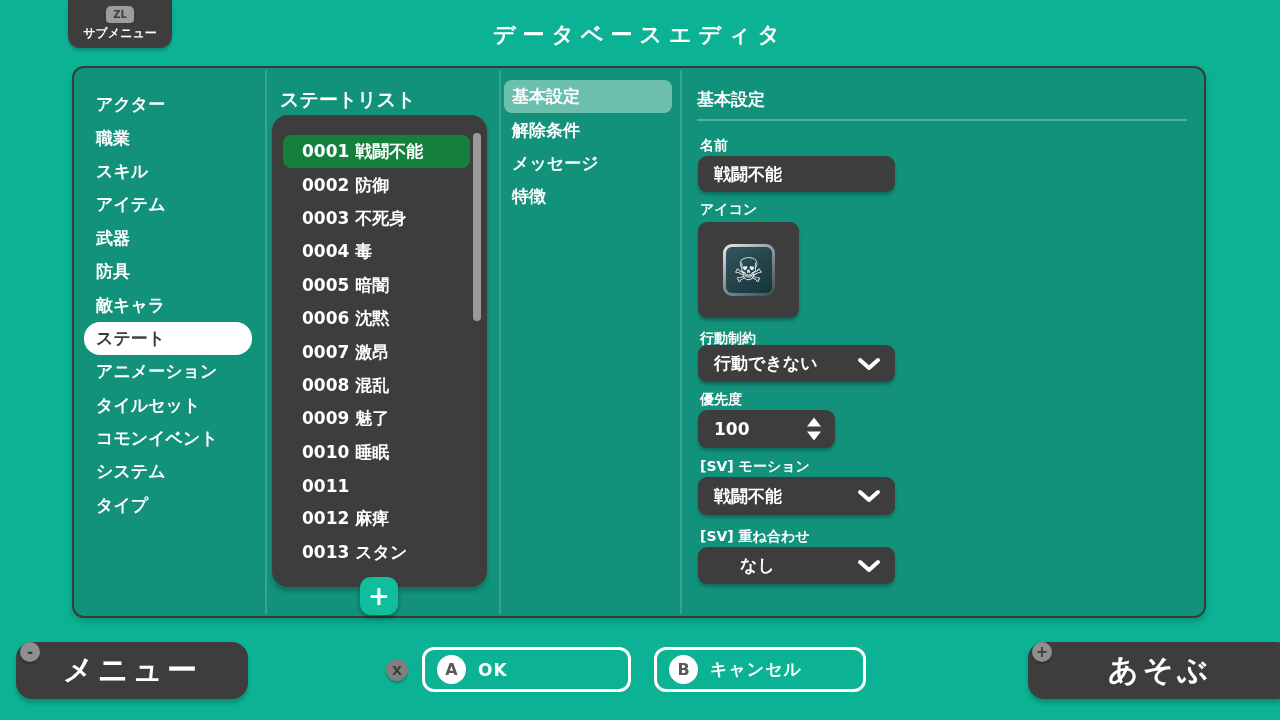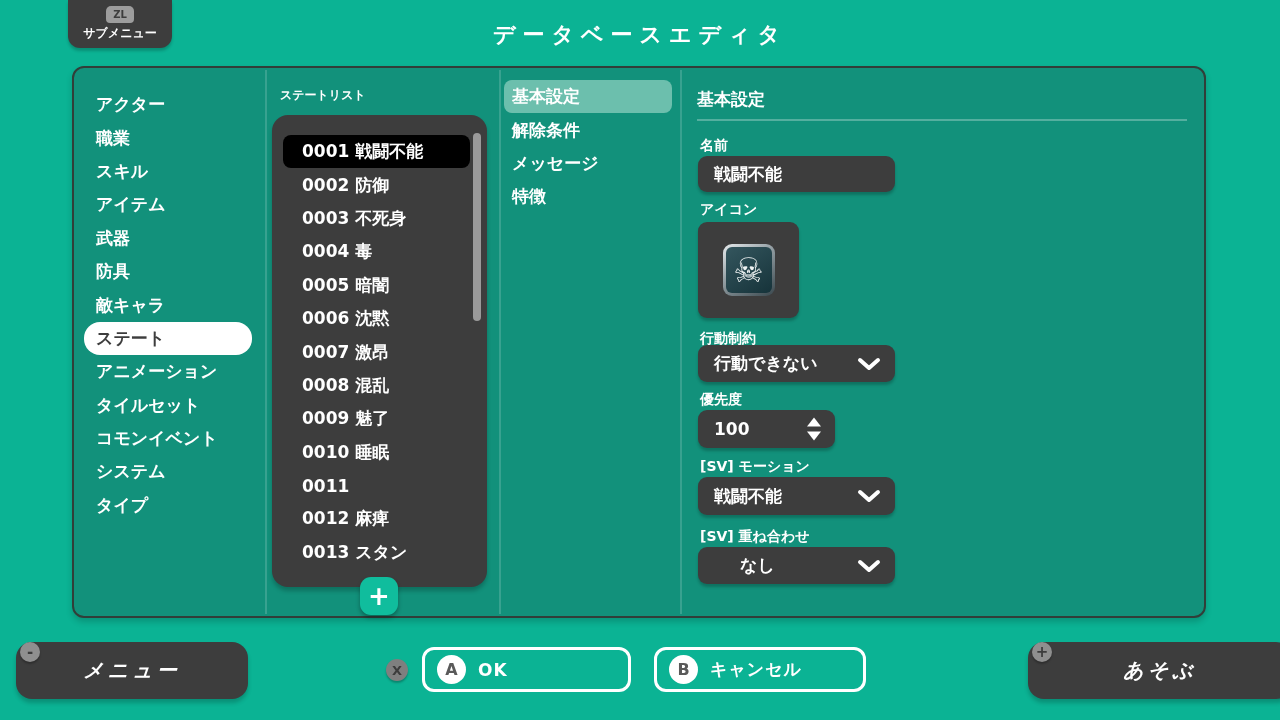--- a/index.html
+++ b/index.html
@@ -37,32 +37,32 @@
   
   .col-cats { position:absolute; left:0; top:0; width:191px; padding-top:20px; }
   .cat-item {
     height:33.4px; margin-left:10px; width:168px; padding-left:12px;
     display:flex; align-items:center;
     font-size:17px; font-weight:bold; color:#fff; border-radius:16px;
     cursor:default; white-space:nowrap;
   }
   .cat-item.selected { background:#ffffff; color:#3d3d3d; }
   
-  .list-title { position:absolute; left:206px; top:19px; font-size:12px; font-weight:bold; }
+  .list-title { position:absolute; left:206px; top:19px; font-size:19px; font-weight:bold; }
   .state-box {
     position:absolute; left:198px; top:47px; width:215px; height:472px;
     background:#3d3d3d; border-radius:16px; padding-top:20px;
     box-shadow:0 4px 4px rgba(0,0,0,.22);
   }
   .state-row {
     height:33.4px; margin:0 17px 0 11px; padding-left:19px; border-radius:8px;
     display:flex; align-items:center; font-size:17px; font-weight:bold; color:#fff;
     white-space:nowrap;
   }
-  .state-row.selected { background:#000000; }
+  .state-row.selected { background:#15803d; }
   .state-scrollbar {
     position:absolute; right:6px; top:18px; width:8px; height:188px;
     background:#9a9a9a; border-radius:4px;
   }
   .add-btn {
     position:absolute; left:286px; top:509px; width:38px; height:38px;
     background:#10bd9d; border-radius:11px; box-shadow:0 3px 4px rgba(0,0,0,.3);
     display:flex; align-items:center; justify-content:center;
     font-size:26px; font-weight:bold; color:#fff; line-height:1;
   }
@@ -103,23 +103,22 @@
   }
   .skull-glyph { font-size:34px; color:#eef2f2; line-height:1; }
   .spin-arrows { position:absolute; right:14px; top:50%; transform:translateY(-50%);
     display:flex; flex-direction:column; gap:5px; }
   .tri-up   { width:0; height:0; border-left:7px solid transparent; border-right:7px solid transparent; border-bottom:9px solid #fff; }
   .tri-down { width:0; height:0; border-left:7px solid transparent; border-right:7px solid transparent; border-top:9px solid #fff; }
   
   .dark-big-btn {
     position:absolute; background:#3d3d3d; border-radius:16px;
     display:flex; align-items:center; justify-content:center;
-    font-size:20px; font-weight:bold; letter-spacing:4px; color:#fff;
+    font-size:30px; font-weight:bold; letter-spacing:4px; color:#fff;
     box-shadow:0 4px 4px rgba(0,0,0,.2);
-    font-style:italic;
   }
   .menu-btn { left:16px;  top:642px; width:232px; height:57px; }
   .play-btn { left:1028px; top:642px; width:264px; height:57px; }
   .hint-badge {
     position:absolute; border-radius:50%; background:#8f8f8f; color:#3c3c3c;
     font-weight:bold; display:flex; align-items:center; justify-content:center;
     box-shadow:0 2px 2px rgba(0,0,0,.25);
   }
   .badge-minus { left:20px; top:642px; width:20px; height:20px; font-size:15px; }
   .badge-plus  { left:1032px; top:642px; width:20px; height:20px; font-size:15px; }

